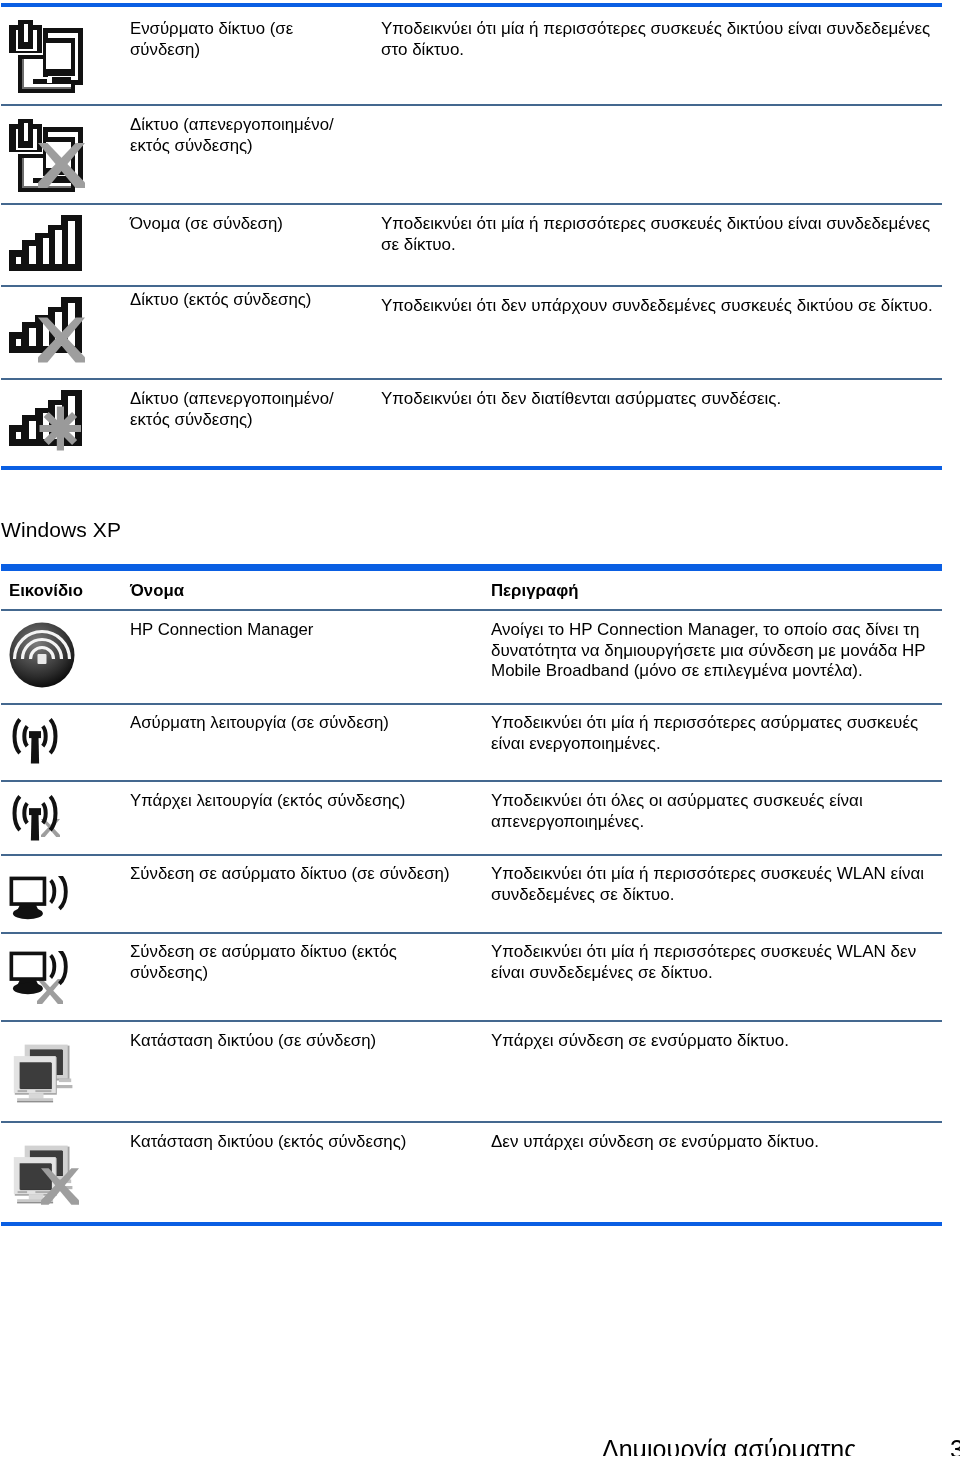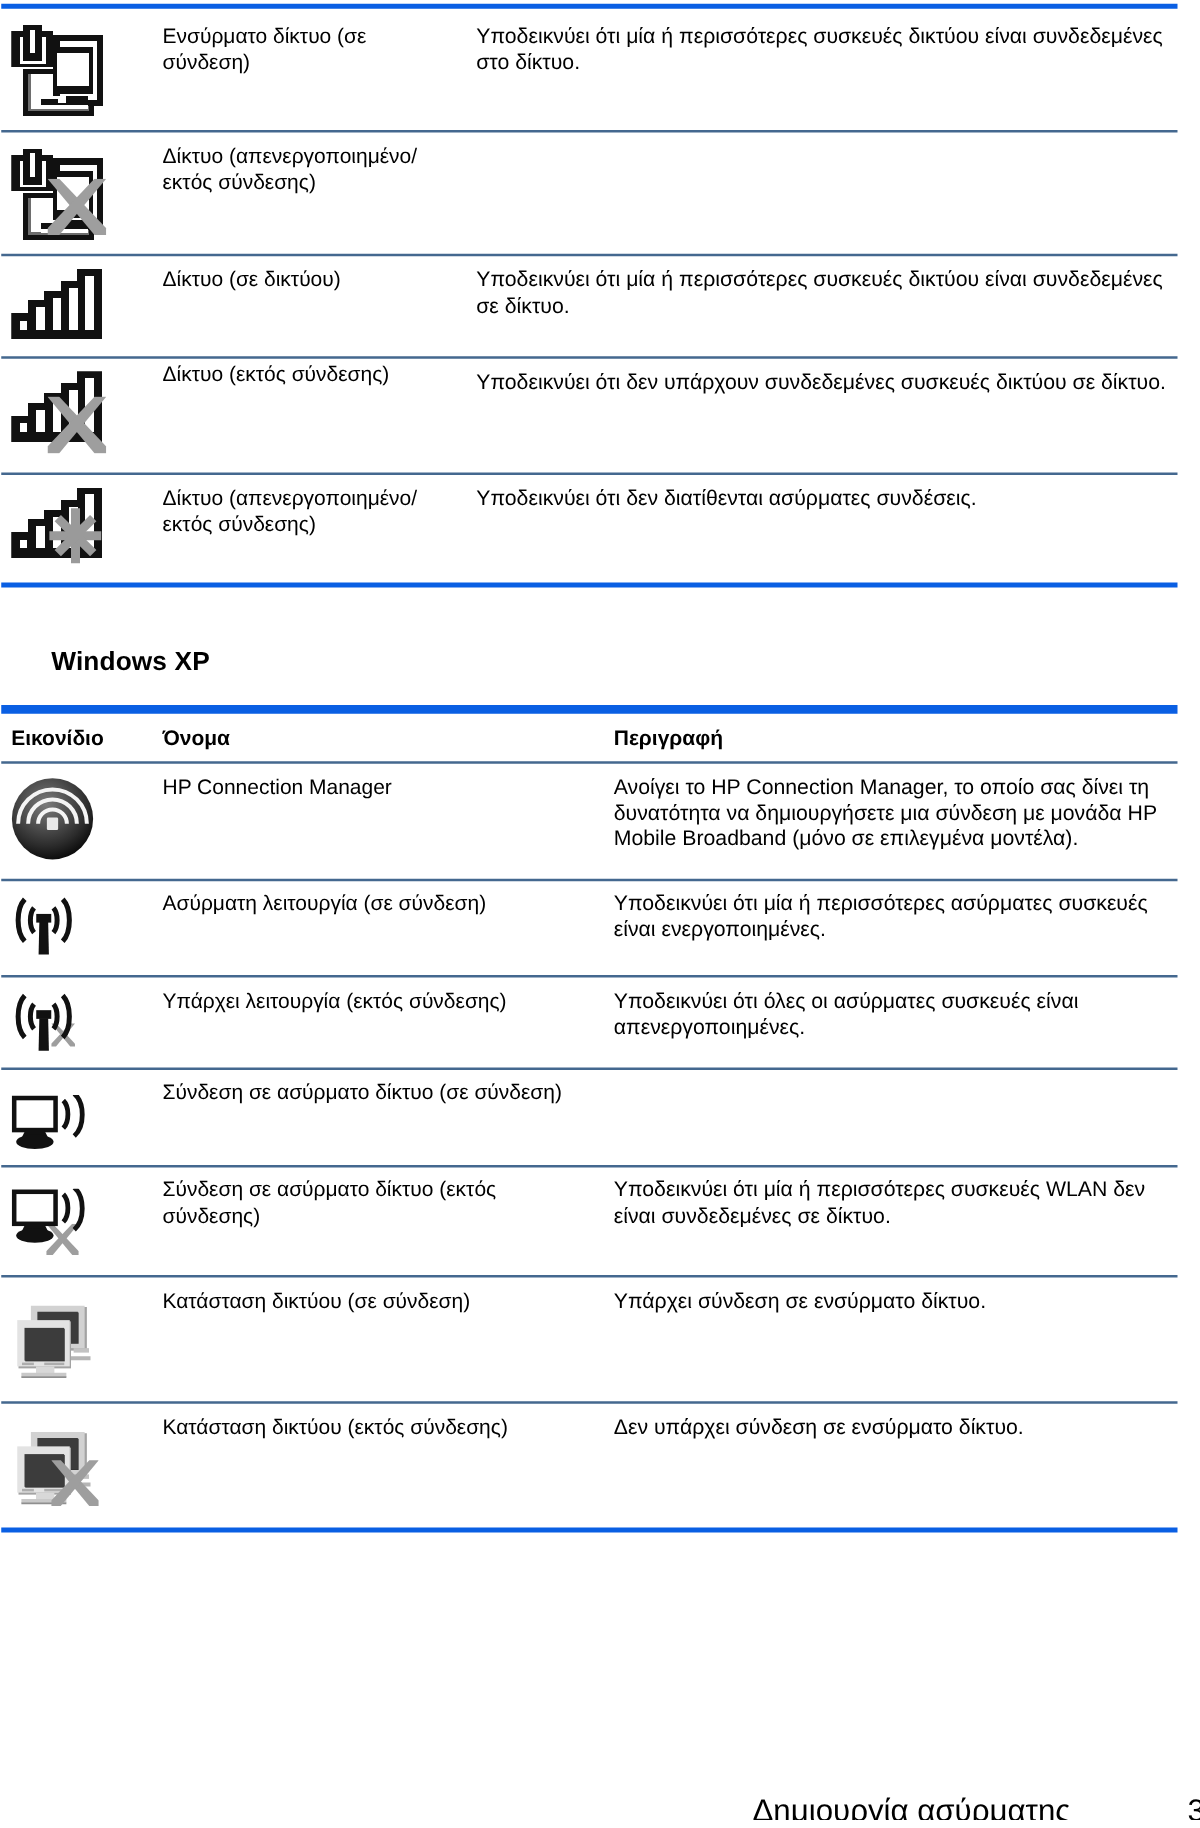--- a/index.html
+++ b/index.html
@@ -3,21 +3,21 @@
 <meta charset="utf-8">
 <style>
   html,body{margin:0;padding:0;background:#fff;}
   body{width:960px;height:1462px;font-family:"Liberation Sans",sans-serif;color:#000;}
   .page{position:relative;width:960px;height:1456px;overflow:hidden;background:#fff;}
   .rule{position:absolute;left:1px;width:941px;background:#44688f;height:2px;}
   .rule.blue{background:#0a5fe3;height:4px;}
   .rule.blue6{background:#0a5fe3;height:7px;}
   .name{position:absolute;left:130px;font-size:16.8px;line-height:20.6px;white-space:nowrap;}
   .desc{position:absolute;font-size:17px;line-height:20.6px;white-space:nowrap;}
-  .sect-title{position:absolute;left:1px;font-size:21px;line-height:24px;font-weight:bold;letter-spacing:0.1px;padding-left:40px;}
+  .sect-title{position:absolute;left:1px;font-size:21px;line-height:24px;font-weight:normal;letter-spacing:0.1px;}
   .chead{position:absolute;font-size:16.8px;font-weight:bold;line-height:20.6px;}
   .footer{position:absolute;font-size:25px;}
   .ico{position:absolute;display:block;}
 
 </style>
 </head>
 <body>
 
 <div class="page">
 
@@ -25,21 +25,21 @@
 
   <div class="name" style="top:19px">Ενσύρματο δίκτυο (σε<br>σύνδεση)</div>
   <div class="desc" style="top:19px;left:381px">Υποδεικνύει ότι μία ή περισσότερες συσκευές δικτύου είναι συνδεδεμένες<br>στο δίκτυο.</div>
 
   <div class="rule" style="top:104px"></div>
 
   <div class="name" style="top:115px">Δίκτυο (απενεργοποιημένο/<br>εκτός σύνδεσης)</div>
 
   <div class="rule" style="top:203px"></div>
 
-  <div class="name" style="top:214px">Δίκτυο (σε δικτύου)</div>
+  <div class="name" style="top:214px">Όνομα (σε σύνδεση)</div>
   <div class="desc" style="top:214px;left:381px">Υποδεικνύει ότι μία ή περισσότερες συσκευές δικτύου είναι συνδεδεμένες<br>σε δίκτυο.</div>
 
   <div class="rule" style="top:285px"></div>
 
   <div class="name" style="top:290px">Δίκτυο (εκτός σύνδεσης)</div>
   <div class="desc" style="top:296px;left:381px">Υποδεικνύει ότι δεν υπάρχουν συνδεδεμένες συσκευές δικτύου σε δίκτυο.</div>
 
   <div class="rule" style="top:378px"></div>
 
   <div class="name" style="top:389px">Δίκτυο (απενεργοποιημένο/<br>εκτός σύνδεσης)</div>
@@ -145,20 +145,21 @@
   <div class="desc" style="top:713px;left:491px">Υποδεικνύει ότι μία ή περισσότερες ασύρματες συσκευές<br>είναι ενεργοποιημένες.</div>
 
   <div class="rule" style="top:780px"></div>
 
   <div class="name" style="top:791px">Υπάρχει λειτουργία (εκτός σύνδεσης)</div>
   <div class="desc" style="top:791px;left:491px">Υποδεικνύει ότι όλες οι ασύρματες συσκευές είναι<br>απενεργοποιημένες.</div>
 
   <div class="rule" style="top:854px"></div>
 
   <div class="name" style="top:864px">Σύνδεση σε ασύρματο δίκτυο (σε σύνδεση)</div>
+  <div class="desc" style="top:864px;left:491px">Υποδεικνύει ότι μία ή περισσότερες συσκευές WLAN είναι<br>συνδεδεμένες σε δίκτυο.</div>
 
   <div class="rule" style="top:932px"></div>
 
   <div class="name" style="top:942px">Σύνδεση σε ασύρματο δίκτυο (εκτός<br>σύνδεσης)</div>
   <div class="desc" style="top:942px;left:491px">Υποδεικνύει ότι μία ή περισσότερες συσκευές WLAN δεν<br>είναι συνδεδεμένες σε δίκτυο.</div>
 
   <div class="rule" style="top:1020px"></div>
 
   <div class="name" style="top:1031px">Κατάσταση δικτύου (σε σύνδεση)</div>
   <div class="desc" style="top:1031px;left:491px">Υπάρχει σύνδεση σε ενσύρματο δίκτυο.</div>

